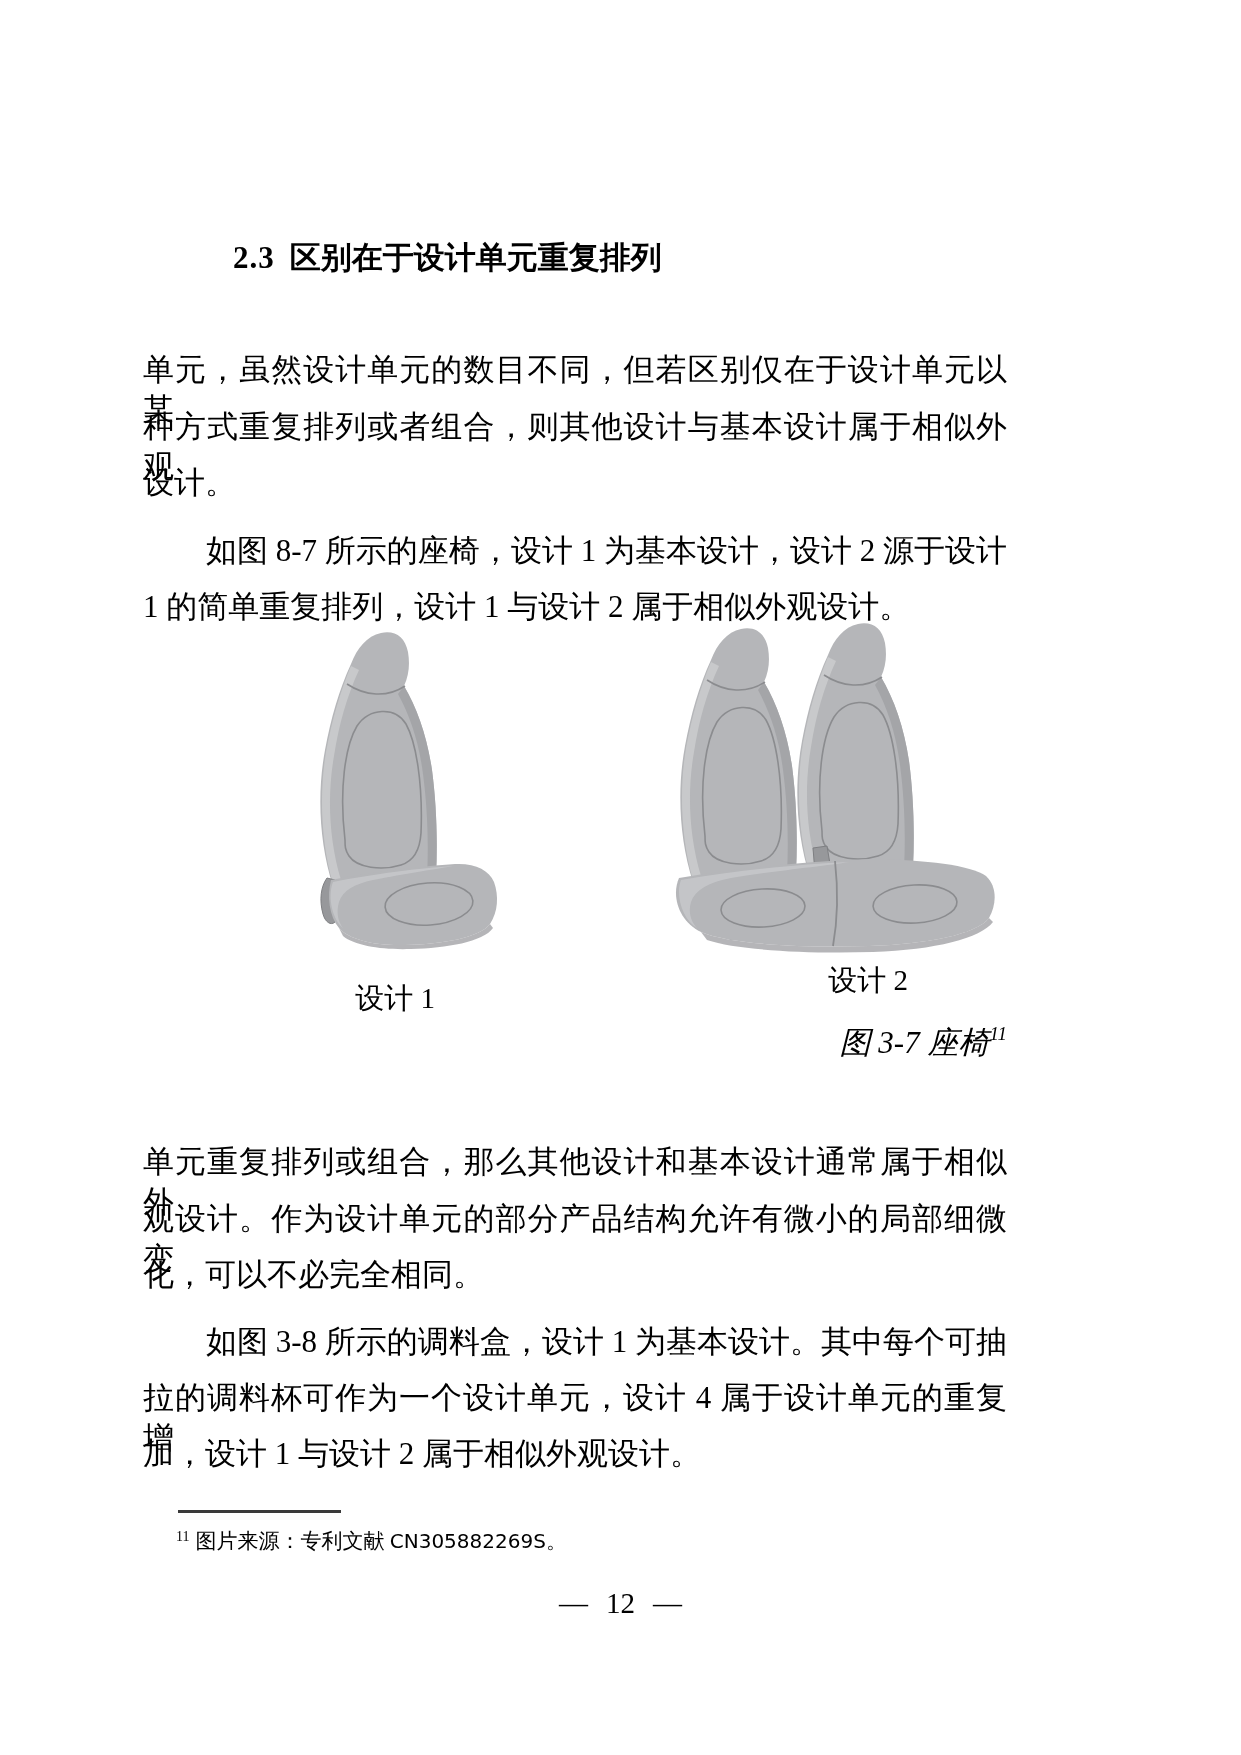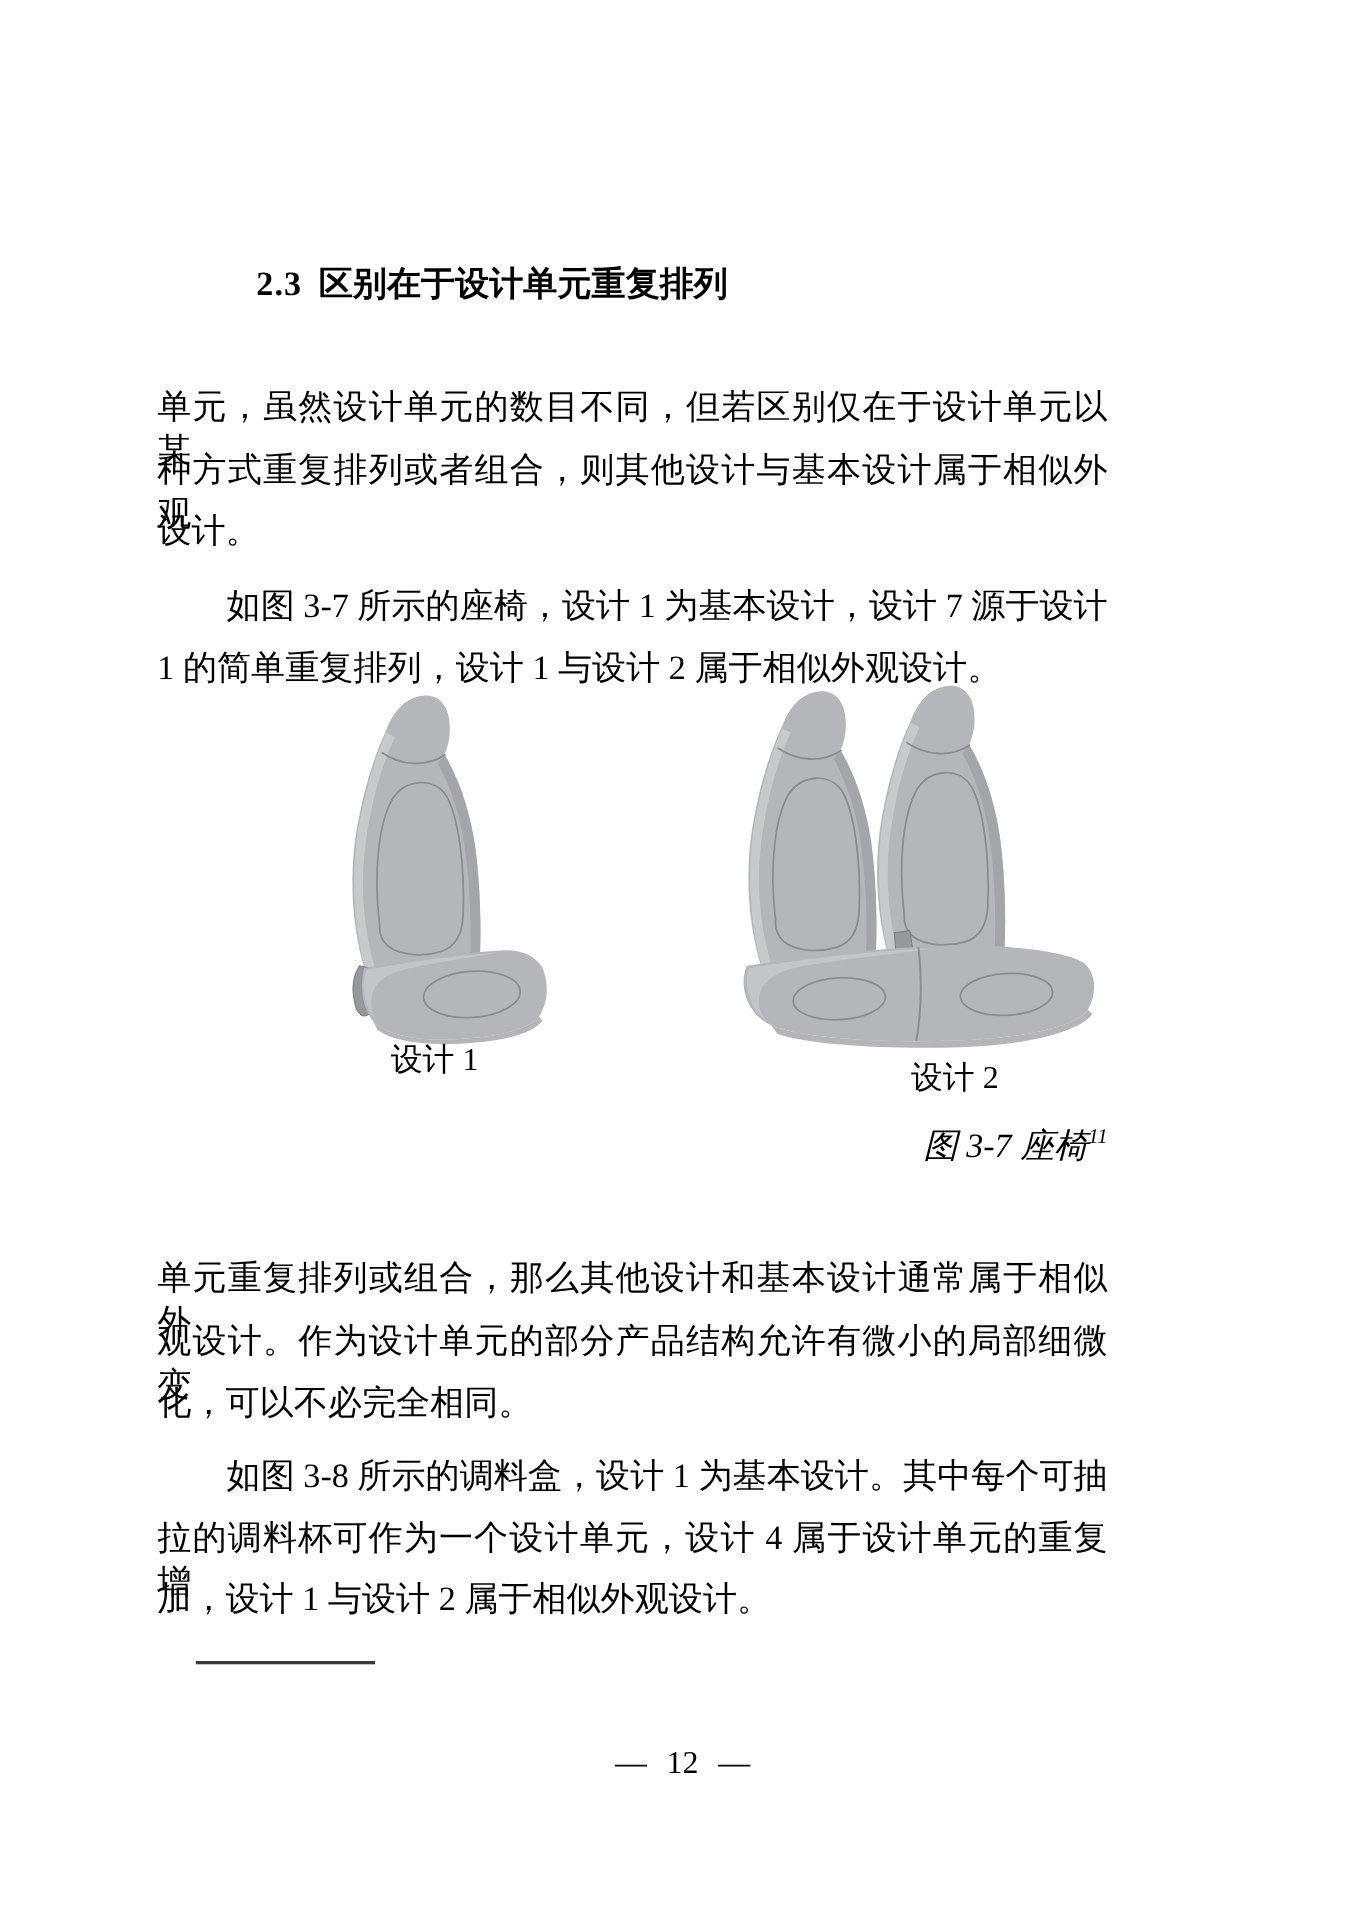--- a/index.html
+++ b/index.html
@@ -48,21 +48,21 @@
 <div class="page">
 
   <div class="heading">
     <span class="num">2.3</span><span>区别在于设计单元重复排列</span>
   </div>
 
   <div class="line just" style="top:407px">种方式重复排列或者组合，则其他设计与基本设计属于相似外观</div>
   <div class="line just" style="top:350px">单元，虽然设计单元的数目不同，但若区别仅在于设计单元以某</div>
   <div class="line" style="top:463px">设计。</div>
 
-  <div class="line just indent" style="top:531px">如图 3-7 所示的座椅，设计 1 为基本设计，设计 7 源于设计</div>
+  <div class="line just indent" style="top:531px">如图 8-7 所示的座椅，设计 1 为基本设计，设计 2 源于设计</div>
   <div class="line" style="top:587px">1 的简单重复排列，设计 1 与设计 2 属于相似外观设计。</div>
 
   <svg class="fig" style="left:293px; top:628px;" width="210" height="322" viewBox="0 0 210 322" aria-hidden="true">
 
     <path d="M40,258 C26,215 24,165 32,122 C38,90 46,62 58,36 C64,20 74,8 88,5 C102,2 112,9 115,24 C117,36 116,47 111,58
          C124,80 134,108 139,142 C143,172 145,210 143,248 C143,253 140,257 136,259 L60,262 Z" fill="#b5b6b9"></path>
 
     <path opacity="0.85" d="M40,256 C28,214 26,166 33,124 C39,92 47,64 58,38 L66,42 C54,68 46,96 41,128 C34,168 36,212 48,252 Z" fill="#cbccce"></path>
 
     <path opacity="0.9" d="M111,58 C124,80 134,108 139,142 C143,172 145,210 143,248 L134,250 C136,212 134,176 130,146 C126,114 117,88 105,66 Z" fill="#a2a3a6"></path>
@@ -109,34 +109,37 @@
          C154,328 84,324 56,312 C34,302 26,276 34,258 Z" fill="#b5b6b9"></path>
     <path opacity="0.7" d="M36,260 C96,250 156,244 204,242 C180,246 120,252 86,258 C64,262 50,270 46,282 C43,292 46,302 52,308 C38,300 30,276 36,260 Z" fill="#cbccce"></path>
     <path opacity="0.8" d="M344,298 C332,314 284,324 224,326 C154,328 84,324 56,312 L62,320 C92,330 160,334 228,332 C290,330 336,318 348,302 Z" fill="#a2a3a6"></path>
 
     <path fill="none" stroke-width="1.8" d="M190,241 C193,268 193,298 188,326" stroke="#8b8c8f"></path>
 
     <ellipse fill="none" stroke-width="1.6" cx="118" cy="288" rx="42" ry="19" transform="rotate(-3 118 288)" stroke="#8b8c8f"></ellipse>
     <ellipse fill="none" stroke-width="1.6" cx="270" cy="284" rx="42" ry="19" transform="rotate(-3 270 284)" stroke="#8b8c8f"></ellipse>
   </svg>
 
-  <div class="seat-caption" style="left:325px; top:947px;">设计 1</div>
+  <div class="seat-caption" style="left:325px; top:981px;">设计 1</div>
   <div class="seat-caption" style="left:798px; top:963px;">设计 2</div>
 
   <div class="figcaption">
     <span>图 3-7 座椅</span><sup>11</sup>
   </div>
 
   <div class="line just" style="top:1142px">单元重复排列或组合，那么其他设计和基本设计通常属于相似外</div>
   <div class="line just" style="top:1199px">观设计。作为设计单元的部分产品结构允许有微小的局部细微变</div>
   <div class="line" style="top:1255px">化，可以不必完全相同。</div>
 
   <div class="line just indent" style="top:1322px">如图 3-8 所示的调料盒，设计 1 为基本设计。其中每个可抽</div>
   <div class="line just" style="top:1378px">拉的调料杯可作为一个设计单元，设计 4 属于设计单元的重复增</div>
   <div class="line" style="top:1434px">加，设计 1 与设计 2 属于相似外观设计。</div>
 
   <div class="footnote-rule"></div>
+  <div class="footnote">
+    <sup>11</sup><span>图片来源：专利文献 </span><span class="cnnum">CN305882269S</span><span>。</span>
+  </div>
 
   <div class="pageno">
     <span class="dash">—</span><span>12</span><span class="dash">—</span>
   </div>
 
 </div>
 
 </body></html>

